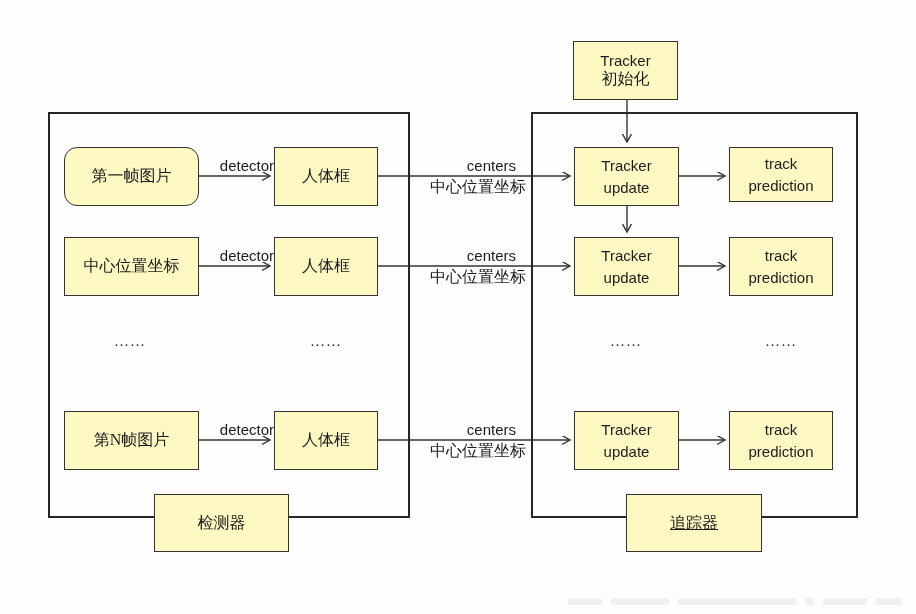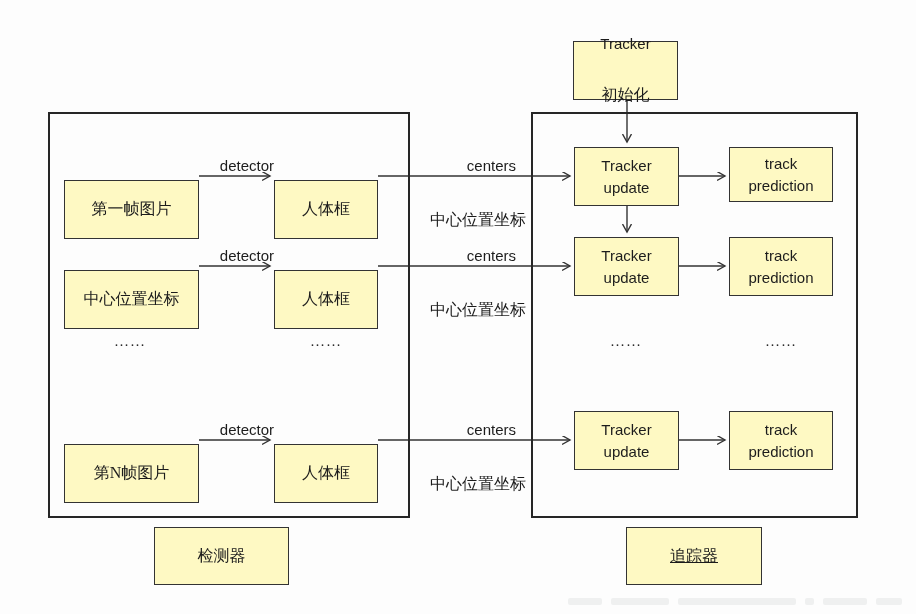--- a/index.html
+++ b/index.html
@@ -10,21 +10,21 @@
   }
   .arrows { position:absolute; left:0; top:0; width:916px; height:614px; pointer-events:none; }
   .container {
     position:absolute; border:2px solid #262626; box-sizing:border-box; background:transparent;
   }
   .box {
     position:absolute; background:#fef9c3; border:1.5px solid #333333; box-sizing:border-box;
     display:flex; flex-direction:column; align-items:center; justify-content:center;
     text-align:center;
   }
-  .zh  { font-family:"Liberation Serif", serif; font-size:16px;margin-top:33px; }
+  .zh  { font-family:"Liberation Serif", serif; font-size:16px; }
   .en  { font-size:15px; }
   .multiline { white-space:pre-line; line-height:1.45; }
   .lbl { position:absolute; text-align:right; }
   .dots {
     position:absolute; width:70px; text-align:center;
     font-size:15px; letter-spacing:1px; color:#2a2a2a;
     font-family:"Liberation Serif", serif;
   }
   .watermark {
     position:absolute; right:14px; bottom:9px;
@@ -57,21 +57,21 @@
     <line x1="679" y1="440" x2="725" y2="440" stroke="#333" stroke-width="1.4" marker-end="url(#ah)"></line>
 
     <line x1="627" y1="100" x2="627" y2="142" stroke="#333" stroke-width="1.4" marker-end="url(#ah)"></line>
 
     <line x1="627" y1="206" x2="627" y2="232" stroke="#333" stroke-width="1.4" marker-end="url(#ah)"></line>
   </svg>
 
   <div class="container" style="left:48px; top:112px; width:362px; height:406px;"></div>
   <div class="container" style="left:531px; top:112px; width:327px; height:406px;"></div>
 
-  <div class="box zh" style="left:64px; top:147px; width:135px; height:59px;">
+  <div class="box zh" style="left:64px; top:147px; width:135px; height:59px;border-radius:13px;">
     <span>第一帧图片</span>
   </div>
   <div class="box zh" style="left:64px; top:237px; width:135px; height:59px;">
     <span>中心位置坐标</span>
   </div>
   <div class="box zh" style="left:64px; top:411px; width:135px; height:59px;align-items:center;">
     <span>第N帧图片</span>
   </div>
 
   <div class="box zh" style="left:274px; top:147px; width:104px; height:59px;">

